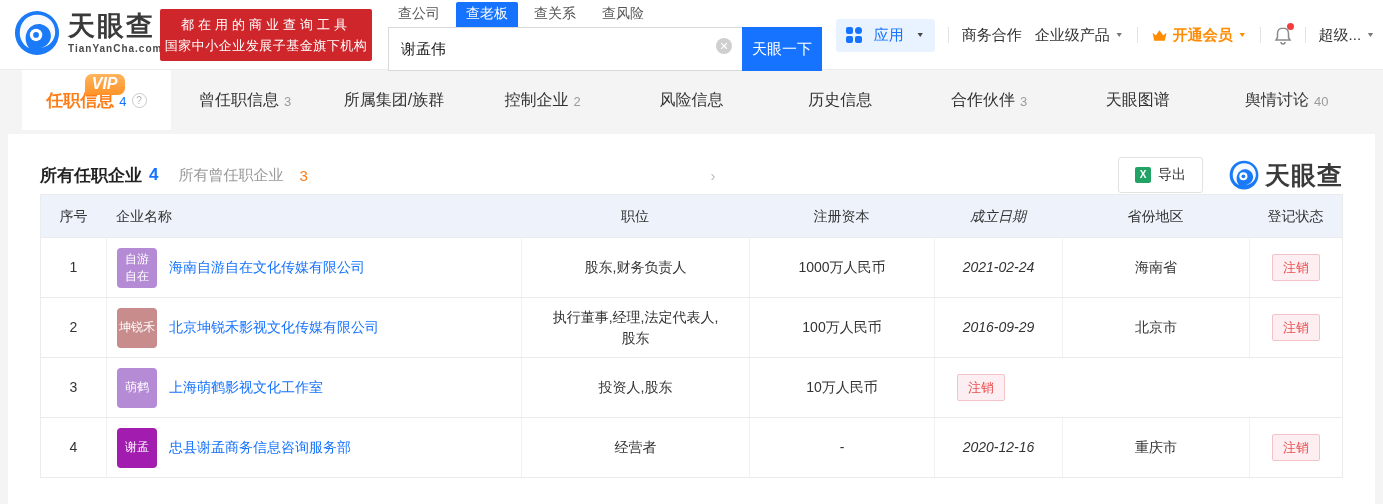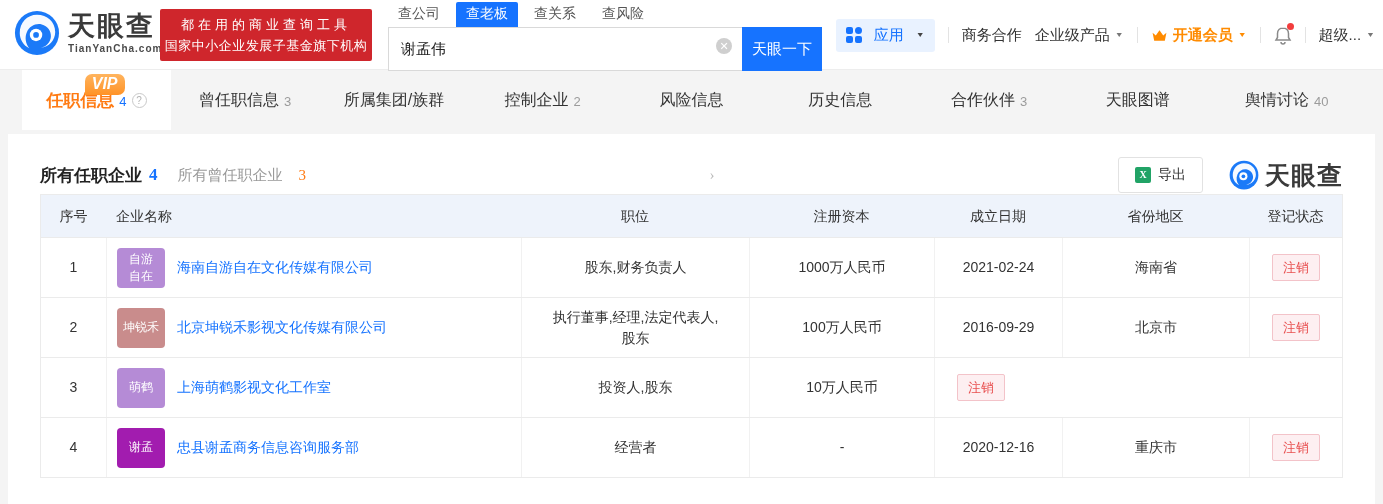--- a/index.html
+++ b/index.html
@@ -50,21 +50,21 @@
   .ptab.active .plabel { color:#ff7b13; font-weight:700; font-size:17px; }
   .ptab.active .pcount { color:#1673ff; }
   .plabel-wrap { position:relative; display:flex; align-items:center; gap:5px; }
   .vip-badge { position:absolute; top:-15px; right:22px; background:linear-gradient(#ffb45e,#ff9327); color:#fff;
                font-size:16px; font-weight:700; font-style:italic; padding:1px 7px 2px; border-radius:7px 7px 7px 1px; }
   .help-icon { width:15px; height:15px; border:1px solid #c9c9c9; border-radius:50%; color:#b3b3b3; font-size:10px;
                line-height:14px; text-align:center; cursor:pointer; }
 
   
   .card { background:#fff; margin:4px 8px 0; height:438px; padding:22px 32px 0; }
-  .section-head { display:flex; align-items:center; height:38px;font-family:Liberation Serif, serif; }
+  .section-head { display:flex; align-items:center; height:38px; }
   .sec-title { font-size:17px; font-weight:700; color:#222; }
   .sec-count { font-size:17px; font-weight:700; color:#1673ff; margin-left:7px; }
   .sec-secondary { margin-left:20px; font-size:15px; color:#999; cursor:pointer; display:flex; align-items:center; gap:6px; }
   .sec-secondary .c2 { color:#ff7b13; }
   .sec-chevron { color:#bbb; font-size:15px; }
   .head-right { margin-left:auto; display:flex; align-items:center; }
   .export-btn { display:flex; align-items:center; gap:7px; border:1px solid #e2e2e2; border-radius:3px; background:#fff;
                 padding:8px 16px; font-size:14px; color:#333; cursor:pointer; font-family:inherit; }
   .xls-icon { width:16px; height:16px; background:#21a366; border-radius:2px; color:#fff; font-size:10px; font-weight:700;
               line-height:16px; text-align:center; }
@@ -74,22 +74,22 @@
   
   .tbl { border:1px solid #ebebeb; width:1303px; }
   .trow { display:flex; }
   .thead { background:#eef3fb; height:42px; }
   .thead .tcell { font-size:14px; color:#333; border-left:none; }
   .tbody-row { height:60px; border-top:1px solid #ebebeb; background:#fff; }
   .tcell { display:flex; align-items:center; justify-content:center; text-align:center; font-size:14px; color:#333;
            padding:0 8px; line-height:1.5; }
   .tbody-row .tcell + .tcell { border-left:1px solid #f1f1f1; }
   .c1{width:65px;} .c2{width:415px; justify-content:flex-start; text-align:left; padding-left:10px;}
-  .c3{width:228px; padding:0 26px;} .c4{width:185px;} .c5{width:128px;} .c6{width:187px;} .c7{width:93px;}
-  .company-logo { width:48px; height:40px; border-radius:4px; color:#fff; font-size:12px; line-height:1.4;
+  .c3{width:228px; padding:0 26px;} .c4{width:185px;} .c5{width:128px;font-style:italic;} .c6{width:187px;} .c7{width:93px;}
+  .company-logo { width:40px; height:40px; border-radius:4px; color:#fff; font-size:12px; line-height:1.4;
                   display:flex; align-items:center; justify-content:center; text-align:center; white-space:pre-line;
                   margin-right:12px; flex:none; overflow:hidden; }
   .company-link { color:#1673ff; cursor:pointer; text-align:left; }
   .status-badge { color:#e85050; background:#fdeff1; border:1px solid #f3c3c9; border-radius:2px; font-size:13px;
                   padding:3px 10px; }
 </style>
 </head>
 <body>
 
 <header class="topbar">

